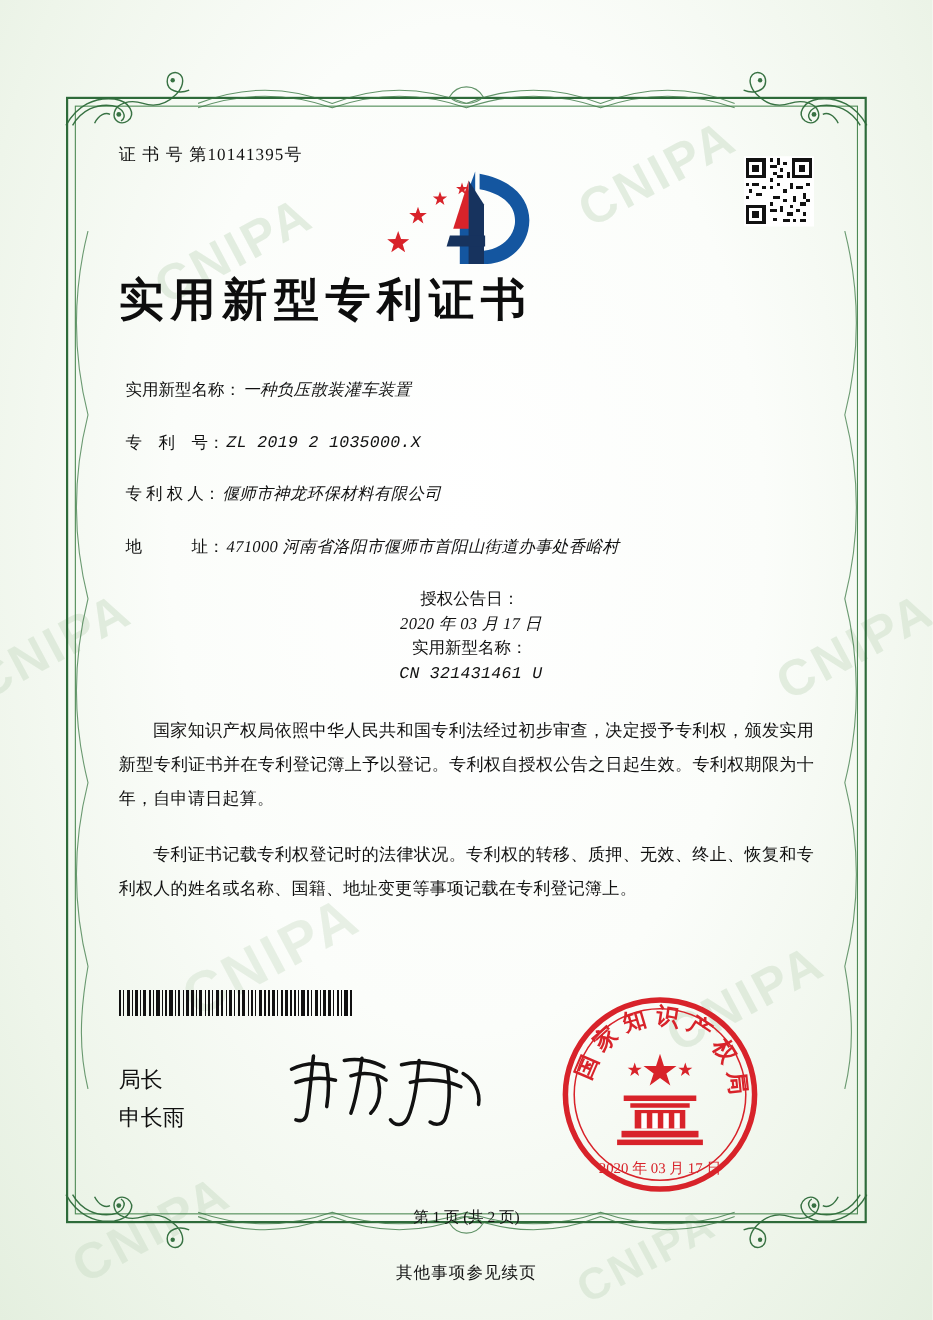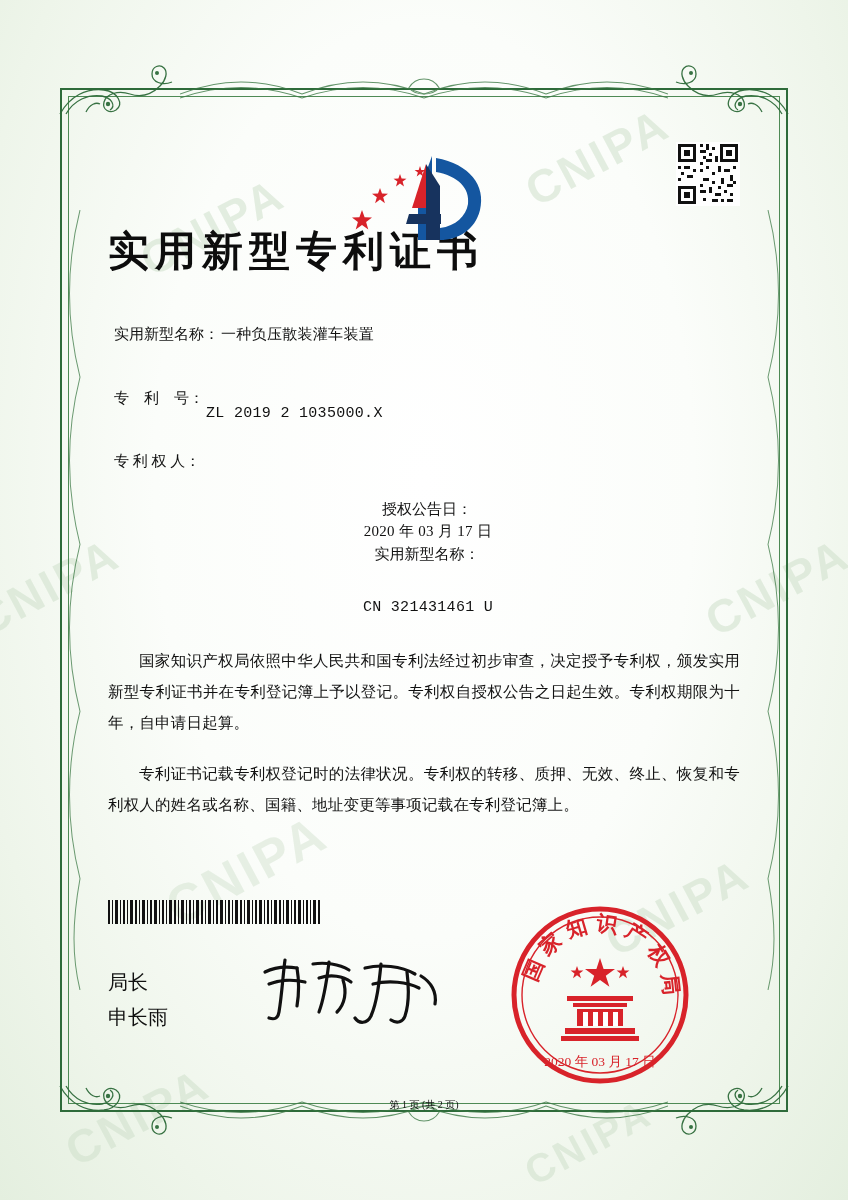--- a/index.html
+++ b/index.html
@@ -151,25 +151,26 @@
     margin-bottom: 25px;
     line-height: 1.5;
   }
   .field .lbl {
     white-space: pre;
     flex: 0 0 auto;
   }
   .field .val {
     margin-left: 2px;
     letter-spacing: .3px;
+    font-style: italic;
   }
   .field.inline-two { justify-content: flex-start; flex-direction: column; }
   .field .spacer { display:inline-block; width: 64px; }
 
-  .mono { font-family: "Liberation Mono", "DejaVu Sans Mono", monospace; letter-spacing: 0; margin-top: 32px; }
+  .mono { font-family: "Liberation Mono", "DejaVu Sans Mono", monospace; letter-spacing: 0; }
 
   .para {
     font-size: 15.5px;
     color: #111;
     line-height: 2.0;
     text-align: justify;
     text-indent: 2em;
     margin-top: 8px;
     letter-spacing: .2px;
   }
@@ -215,21 +216,21 @@
     height: 190px;
     z-index: 6;
   }
   .seal svg { width: 100%; height: 100%; }
 
   .page-no {
     position: absolute;
     left: 0; right: 0;
     top: 1098px;
     text-align: center;
-    font-size: 10px;
+    font-size: 14px;
     color: #111;
     z-index: 5;
   }
   .footer-note {
     position: absolute;
     left: 0; right: 0;
     top: 1148px;
     text-align: center;
     font-size: 15px;
     color: #111;
@@ -315,20 +316,21 @@
     </svg>
   </div>
   <div class="edge-right">
     <svg viewBox="0 0 22 700" preserveAspectRatio="none" fill="none" stroke="currentColor" stroke-width="1">
       <path d="M18 0 C4 50 4 100 18 150 C4 200 4 250 18 300 C4 350 4 400 18 450 C4 500 4 550 18 600 C10 640 10 670 18 700"></path>
     </svg>
   </div>
 
   <div class="content">
 
+    <div class="cert-no">证 书 号 第10141395号</div>
 
     <div class="logo-wrap">
       <svg class="logo" viewBox="0 0 168 104">
 
         <g fill="#d8232a">
           <polygon points="22,62 24.6,69.2 32,69.4 26.1,74 28.3,81.4 22,77 15.7,81.4 17.9,74 12,69.4 19.4,69.2"></polygon>
           <polygon points="40,40 42,45.6 48,45.7 43.2,49.3 44.9,55.2 40,51.6 35.1,55.2 36.8,49.3 32,45.7 38,45.6"></polygon>
           <polygon points="60,26 61.6,30.6 66.5,30.7 62.6,33.6 64,38.4 60,35.4 56,38.4 57.4,33.6 53.5,30.7 58.4,30.6"></polygon>
           <polygon points="80,18 81.3,21.9 85.4,22 82.1,24.5 83.3,28.5 80,26 76.7,28.5 77.9,24.5 74.6,22 78.7,21.9"></polygon>
         </g>
@@ -403,20 +405,25 @@
       <div class="field">
         <span class="lbl">实用新型名称：</span>
         <span class="val">一种负压散装灌车装置</span>
       </div>
       <div class="field">
         <span class="lbl">专　利　号：</span>
         <span class="val mono">ZL 2019 2 1035000.X</span>
       </div>
       <div class="field">
         <span class="lbl">专 利 权 人：</span>
+        <span class="val">偃师市神龙环保材料有限公司</span>
+      </div>
+      <div class="field">
+        <span class="lbl">地　　　址：</span>
+        <span class="val">471000 河南省洛阳市偃师市首阳山街道办事处香峪村</span>
       </div>
       <div class="field inline-two">
         <span class="lbl">授权公告日：</span>
         <span class="val">2020 年 03 月 17 日</span>
         <span class="spacer"></span>
         <span class="lbl">实用新型名称：</span>
         <span class="val mono">CN 321431461 U</span>
       </div>
     </div>
 
@@ -535,14 +542,15 @@
         <path id="sealArc" d="M 95,95 m -64,0 a 64,64 0 1,1 128,0"></path>
       </defs>
       <text font-family="'Liberation Serif', serif" font-size="21" font-weight="bold" fill="#d8232a" letter-spacing="7">
         <textPath href="#sealArc" startOffset="6%">国家知识产权局</textPath>
       </text>
       <text x="95" y="166" text-anchor="middle" font-family="'Liberation Serif', serif" font-size="13.5" fill="#d8232a">2020 年 03 月 17 日</text>
     </svg>
   </div>
 
   <div class="page-no">第 1 页 (共 2 页)</div>
+  <div class="footer-note">其他事项参见续页</div>
 
 </div>
 
 </body></html>

